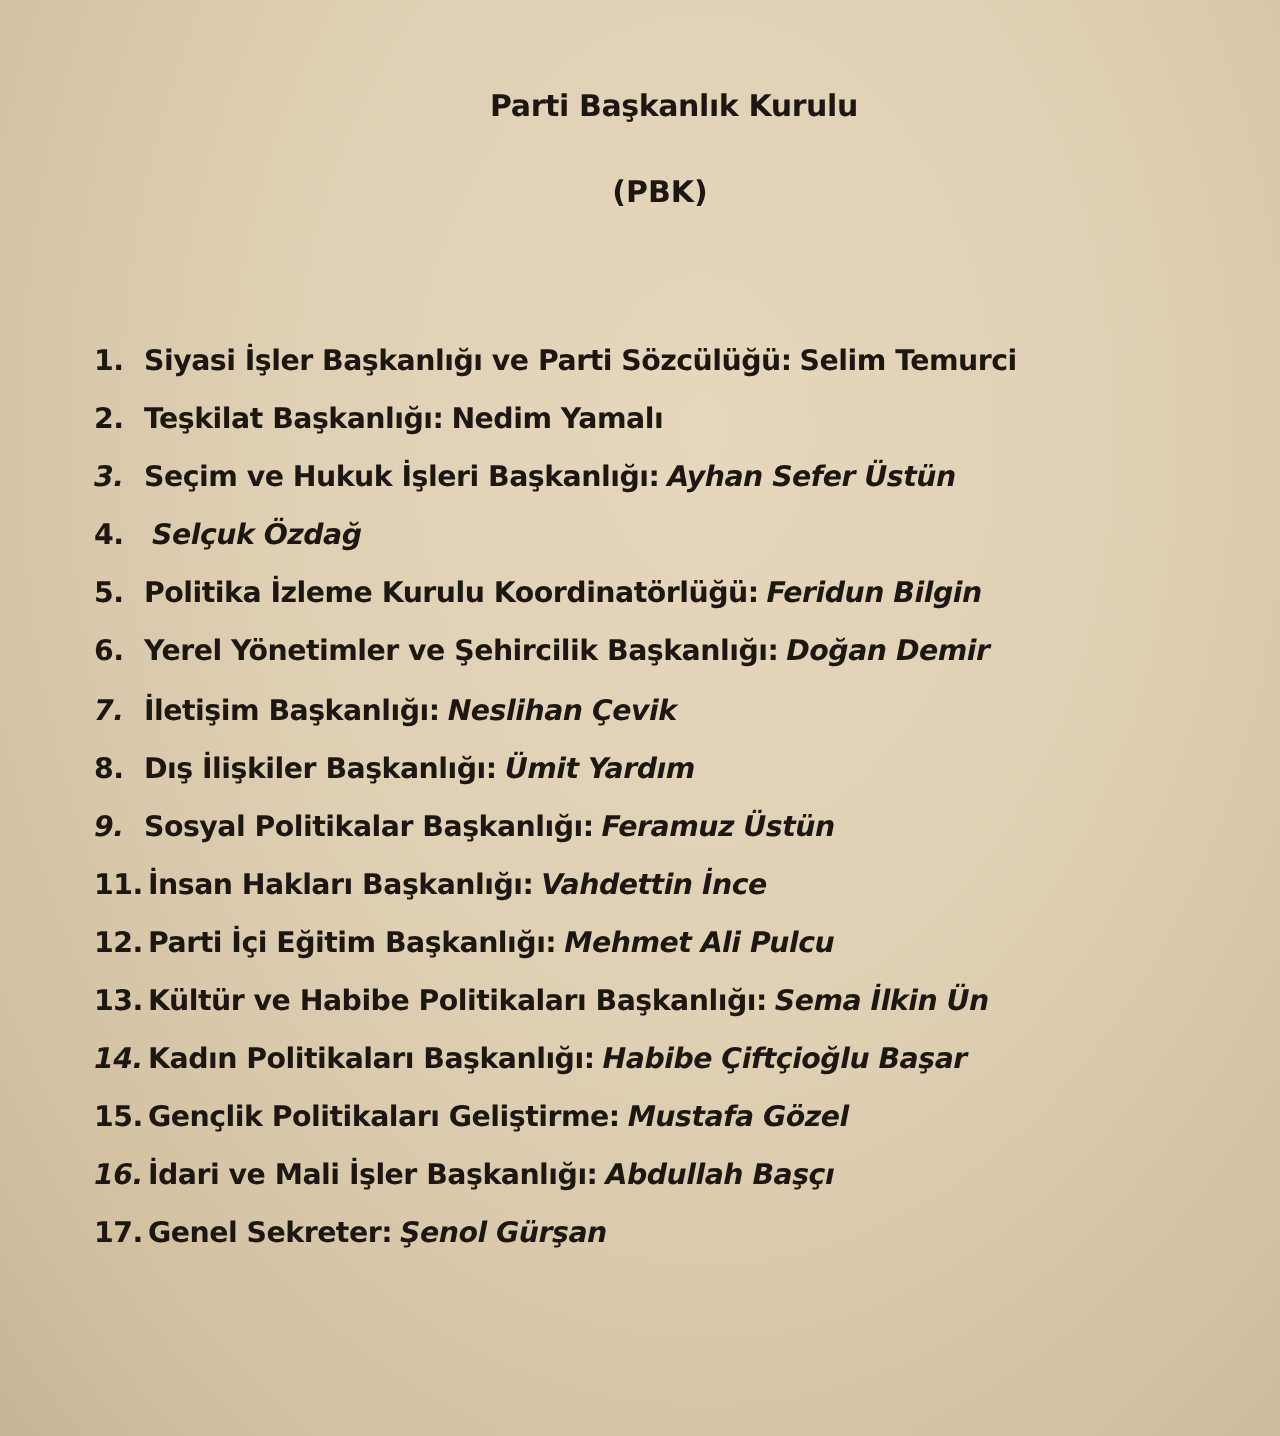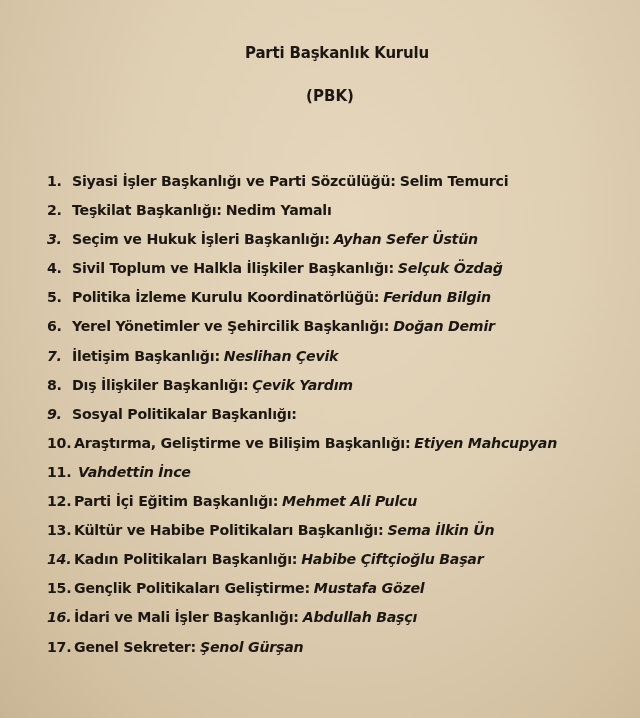--- a/index.html
+++ b/index.html
@@ -88,54 +88,50 @@
       <span>Teşkilat Başkanlığı:</span>
       <span class="name" style="font-style:normal">Nedim Yamalı</span>
     </li>
     <li class="item">
       <span class="num italic">3.</span>
       <span>Seçim ve Hukuk İşleri Başkanlığı:</span>
       <span class="name">Ayhan Sefer Üstün</span>
     </li>
     <li class="item">
       <span class="num">4.</span>
-      <span>Sivil Toplum ve Halkla İlişkiler Başkanlığı:</span>
       <span class="name">Selçuk Özdağ</span>
     </li>
     <li class="item">
       <span class="num">5.</span>
       <span>Politika İzleme Kurulu Koordinatörlüğü:</span>
       <span class="name">Feridun Bilgin</span>
     </li>
     <li class="item">
       <span class="num">6.</span>
       <span>Yerel Yönetimler ve Şehircilik Başkanlığı:</span>
       <span class="name">Doğan Demir</span>
     </li>
     <li class="item">
       <span class="num italic">7.</span>
       <span>İletişim Başkanlığı:</span>
       <span class="name">Neslihan Çevik</span>
     </li>
     <li class="item">
       <span class="num">8.</span>
       <span>Dış İlişkiler Başkanlığı:</span>
-      <span class="name">Çevik Yardım</span>
+      <span class="name">Ümit Yardım</span>
     </li>
     <li class="item">
       <span class="num italic">9.</span>
       <span>Sosyal Politikalar Başkanlığı:</span>
-    </li>
-    <li class="item">
-      <span class="num wide">10.</span>
-      <span>Araştırma, Geliştirme ve Bilişim Başkanlığı:</span>
-      <span class="name">Etiyen Mahcupyan</span>
+      <span class="name">Feramuz Üstün</span>
     </li>
     <li class="item">
       <span class="num wide">11.</span>
+      <span>İnsan Hakları Başkanlığı:</span>
       <span class="name">Vahdettin İnce</span>
     </li>
     <li class="item">
       <span class="num wide">12.</span>
       <span>Parti İçi Eğitim Başkanlığı:</span>
       <span class="name">Mehmet Ali Pulcu</span>
     </li>
     <li class="item">
       <span class="num wide">13.</span>
       <span>Kültür ve Habibe Politikaları Başkanlığı:</span>

